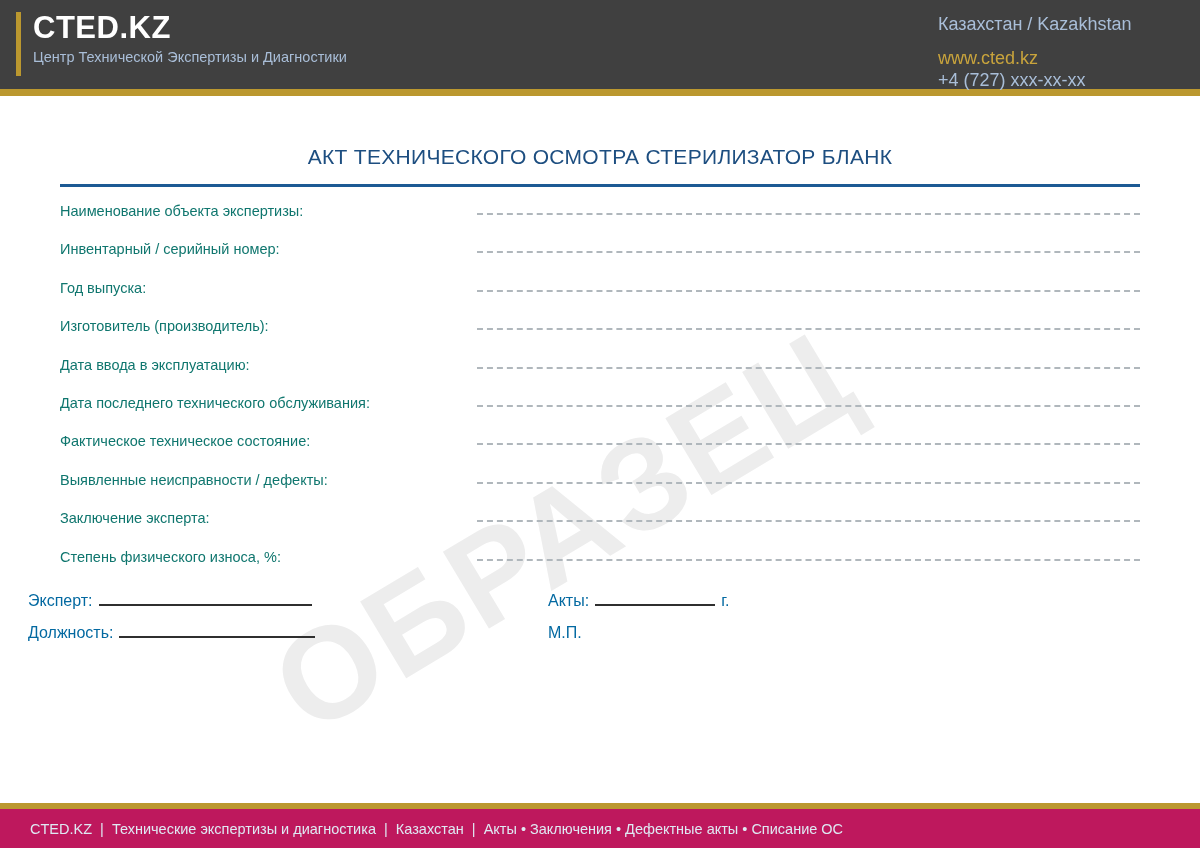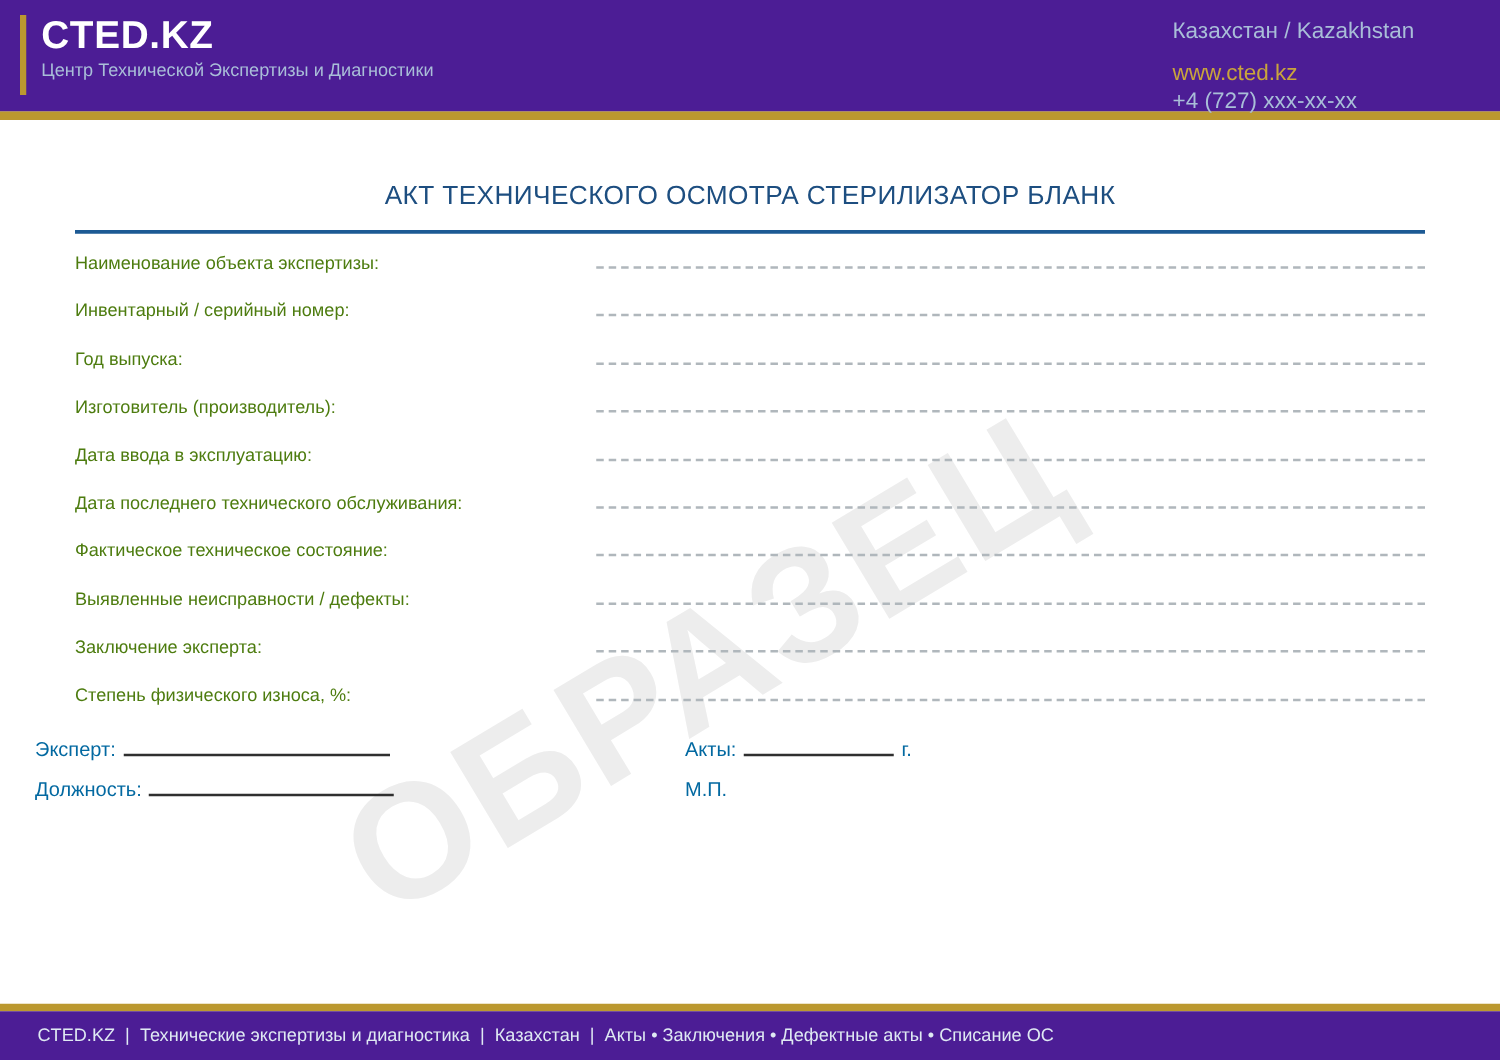--- a/index.html
+++ b/index.html
@@ -11,21 +11,21 @@
     width: 1200px;
     height: 848px;
     background: #ffffff;
     overflow: hidden;
   }
 
   
   .header {
     position: relative;
     height: 89px;
-    background: #4c1d95;
+    background: #404040;
   }
   .header-accent {
     position: absolute;
     left: 16px; top: 12px;
     width: 5px; height: 64px;
     background: #bb982f;
   }
   .header-left { position: absolute; left: 33px; top: 10px; }
   .logo {
     color: #ffffff;
@@ -87,21 +87,21 @@
 
   .form { position: relative; z-index: 1; margin: 13px 60px 0 60px; }
   .form-row {
     display: flex;
     align-items: flex-start;
     height: 38.4px;
   }
   .form-label {
     width: 417px;
     padding-top: 2px;
-    color: #4d7c0f;
+    color: #0f766e;
     font-size: 14.5px;
     line-height: 19px;
   }
   .form-line {
     flex: 1;
     height: 15px;
     border-bottom: 2px dashed #b0b7bc;
   }
 
   
@@ -123,21 +123,21 @@
   }
   .line-expert { width: 213px; }
   .line-position { width: 196px; }
   .line-date { width: 120px; margin-right: 6px; }
 
   
   .footer { position: absolute; left: 0; bottom: 0; width: 100%; }
   .gold-stripe-bottom { height: 6px; background: #bb982f; }
   .footer-bar {
     height: 39px;
-    background: #4c1d95;
+    background: #be185d;
     display: flex;
     align-items: center;
     padding-left: 30px;
     color: #dfe9f3;
     font-size: 14.5px;
   }
 </style>
 </head>
 <body>
 

